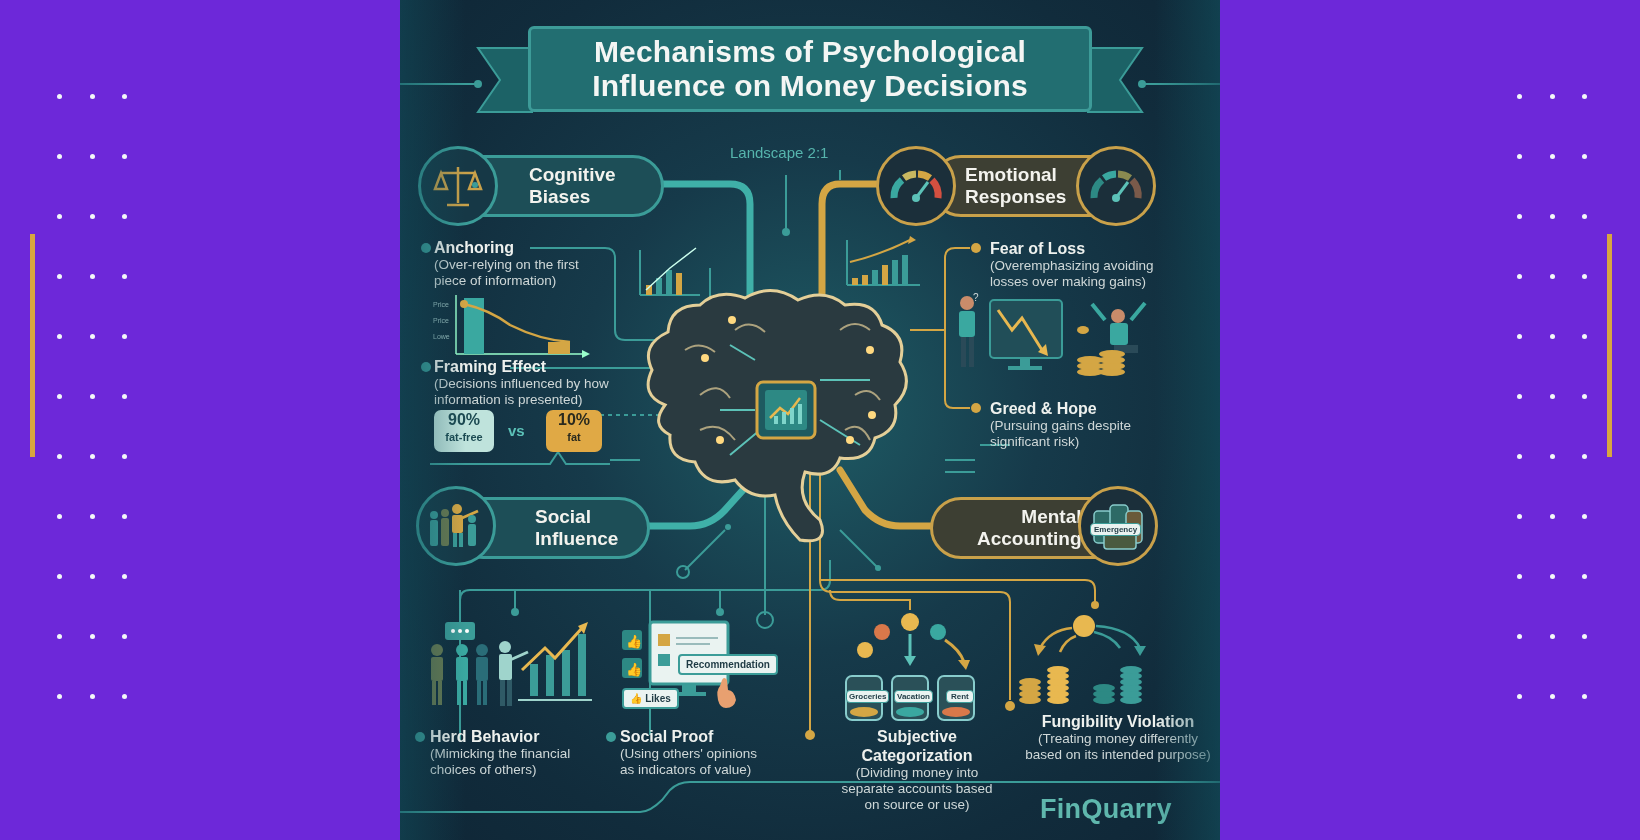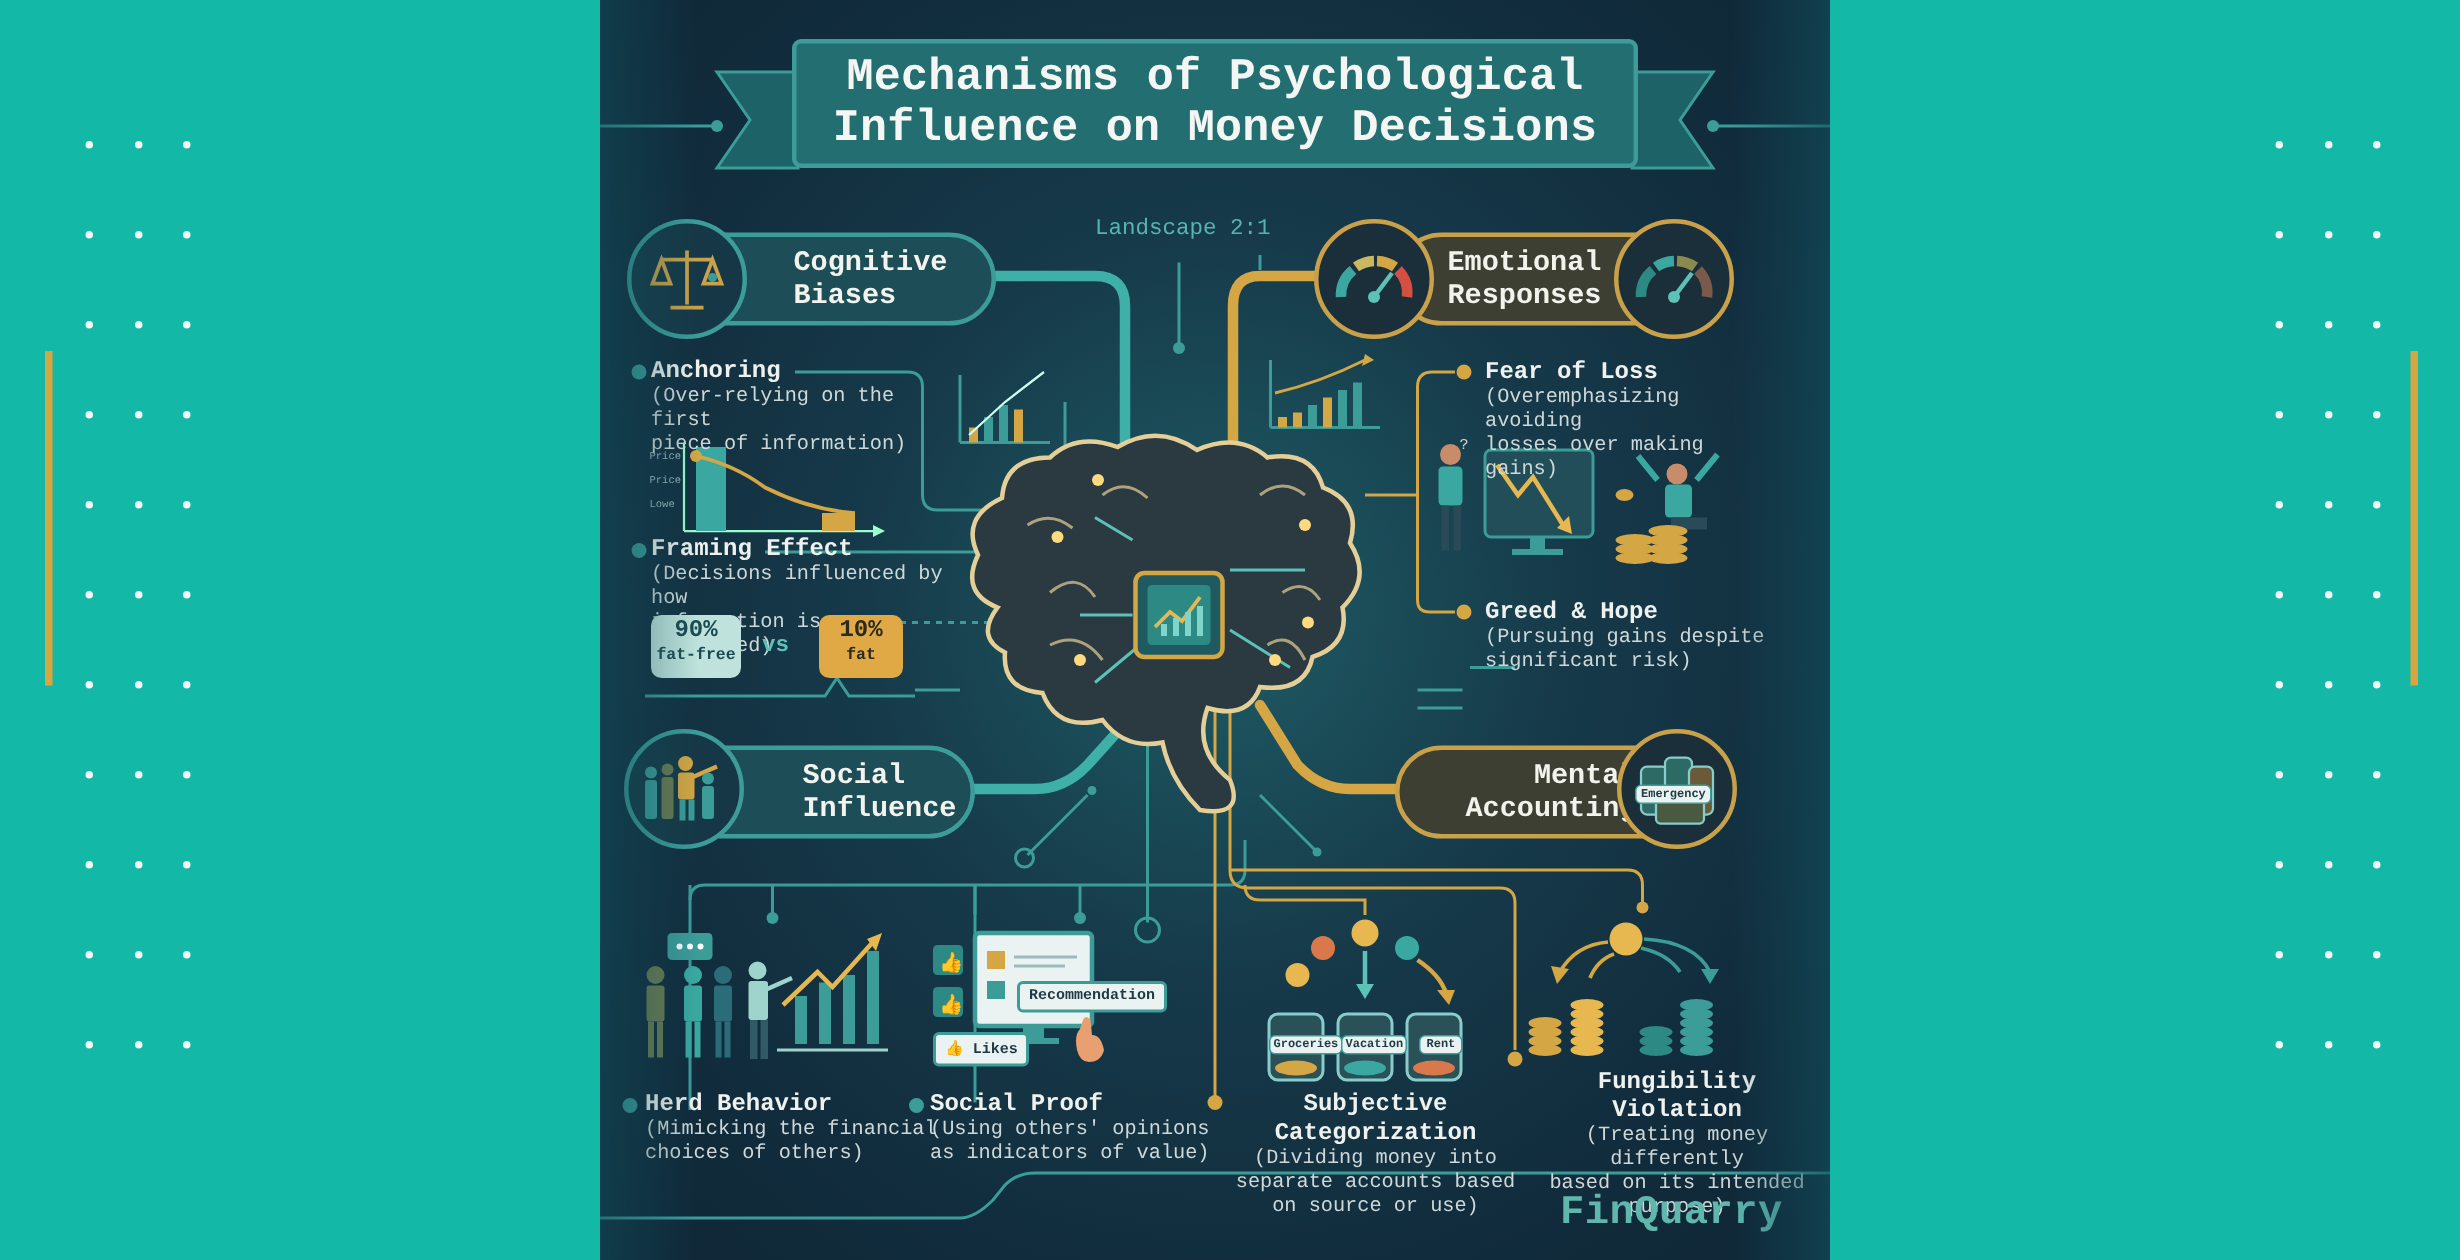--- a/index.html
+++ b/index.html
@@ -1,17 +1,17 @@
 <!DOCTYPE html>
 <html><head>
 <meta charset="utf-8">
 <style>
   * { margin:0; padding:0; box-sizing:border-box; }
   html, body { width:1640px; height:840px; overflow:hidden; background:#124e5c; font-family:"Liberation Sans", sans-serif; }
-  .page { position:relative; width:1640px; height:840px; background:#14b8a6;font-family:Liberation Mono, monospace; }
+  .page { position:relative; width:1640px; height:840px; background:#6d28d9; }
   .dots { position:absolute; top:94px; width:70px; }
   .dots .row { display:flex; justify-content:space-between; height:60px; }
   .dots .row span { width:5px; height:5px; border-radius:50%; background:#f2f7f8; display:block; }
   .dots.left { left:57px; }
   .dots.right { left:1517px; }
   .accent-bar { position:absolute; top:234px; width:5px; height:223px; background:#d8a640; }
   .accent-bar.left { left:30px; }
   .accent-bar.right { left:1607px; }
 
   .info { position:absolute; left:400px; top:0; width:820px; height:840px; overflow:hidden;

